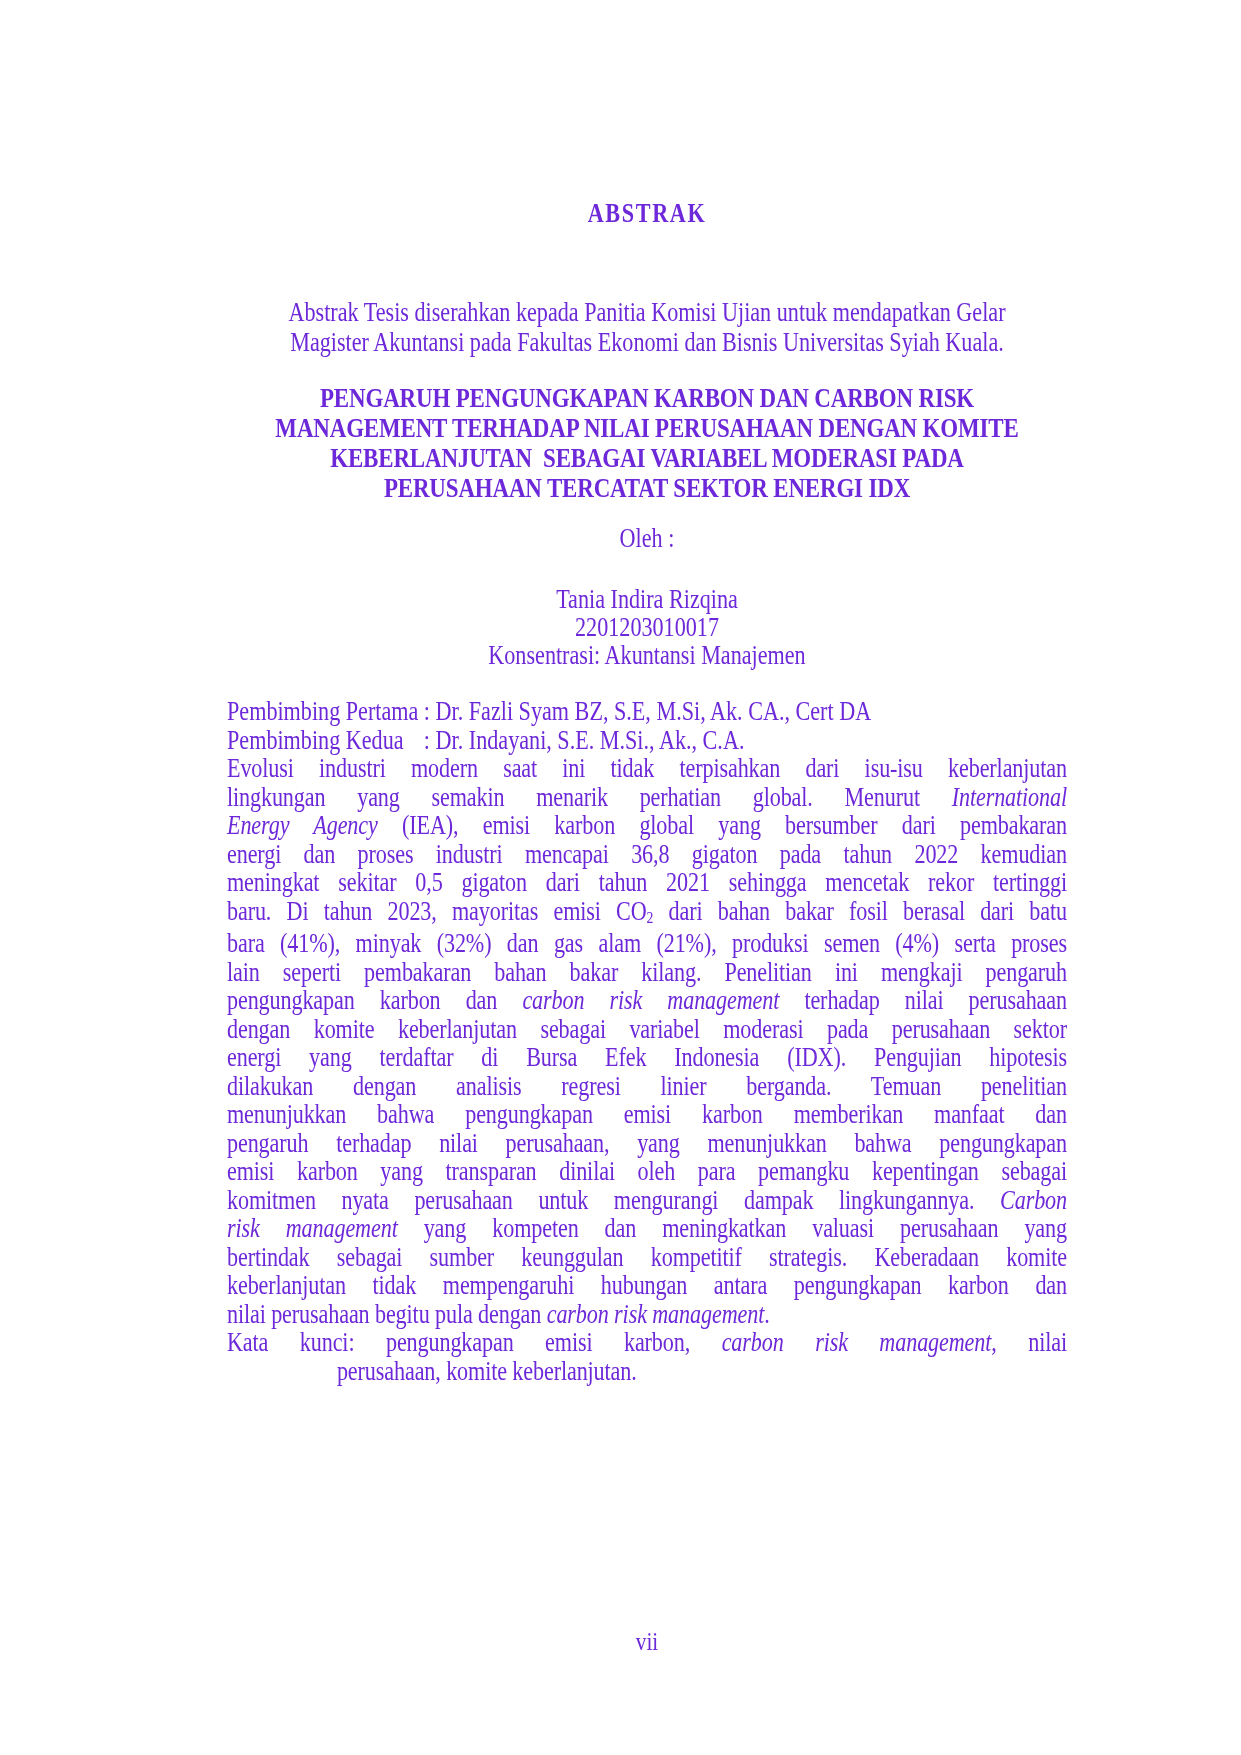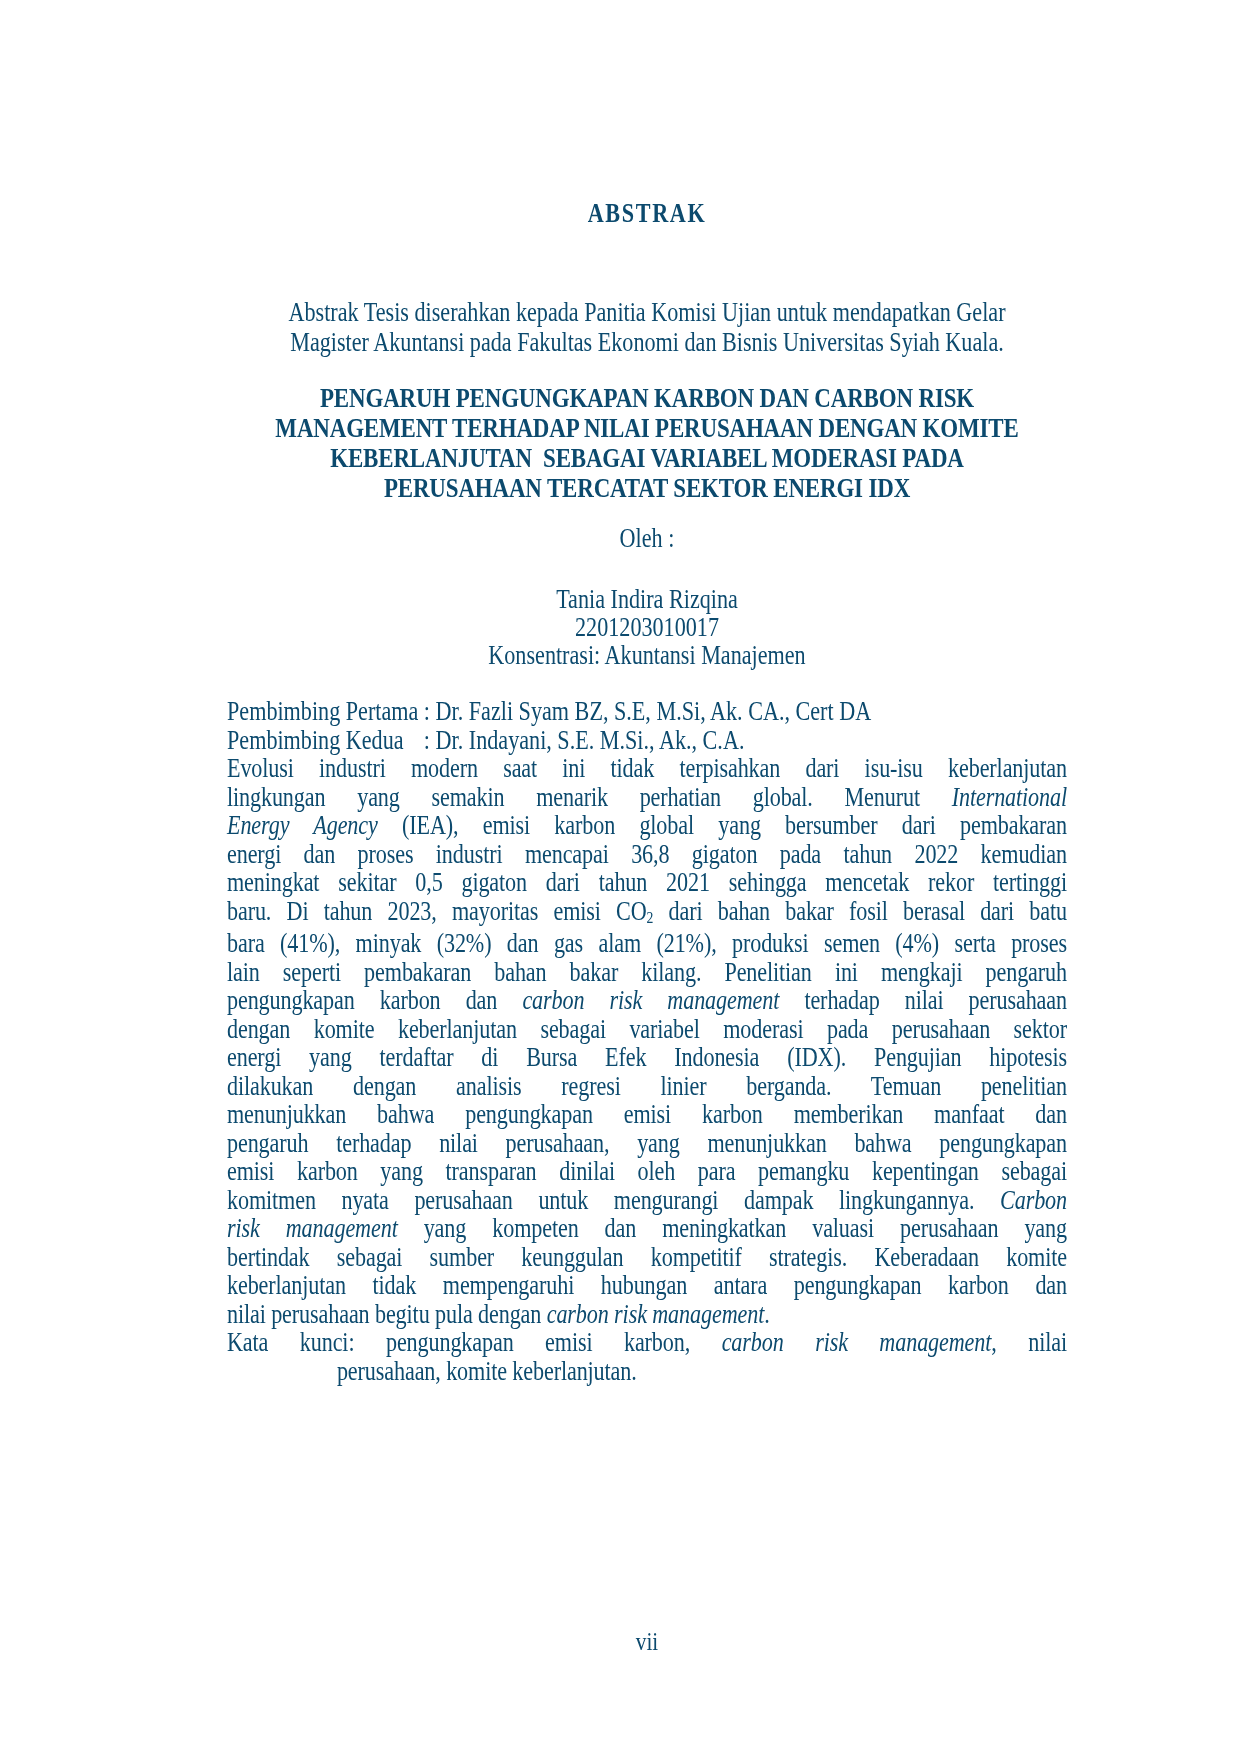--- a/index.html
+++ b/index.html
@@ -7,21 +7,21 @@
     padding: 0;
     background: #ffffff;
   }
   .page {
     position: relative;
     width: 1241px;
     height: 1755px;
     background: #ffffff;
     overflow: hidden;
     font-family: "Liberation Serif", "DejaVu Serif", serif;
-    color: #0c4a6e;
+    color: #6d28d9;
   }
   
   .content {
     position: absolute;
     left: 227px;
     top: 0;
     width: 1024px;
     transform: scaleX(0.8203);
     transform-origin: 0 0;
   }

